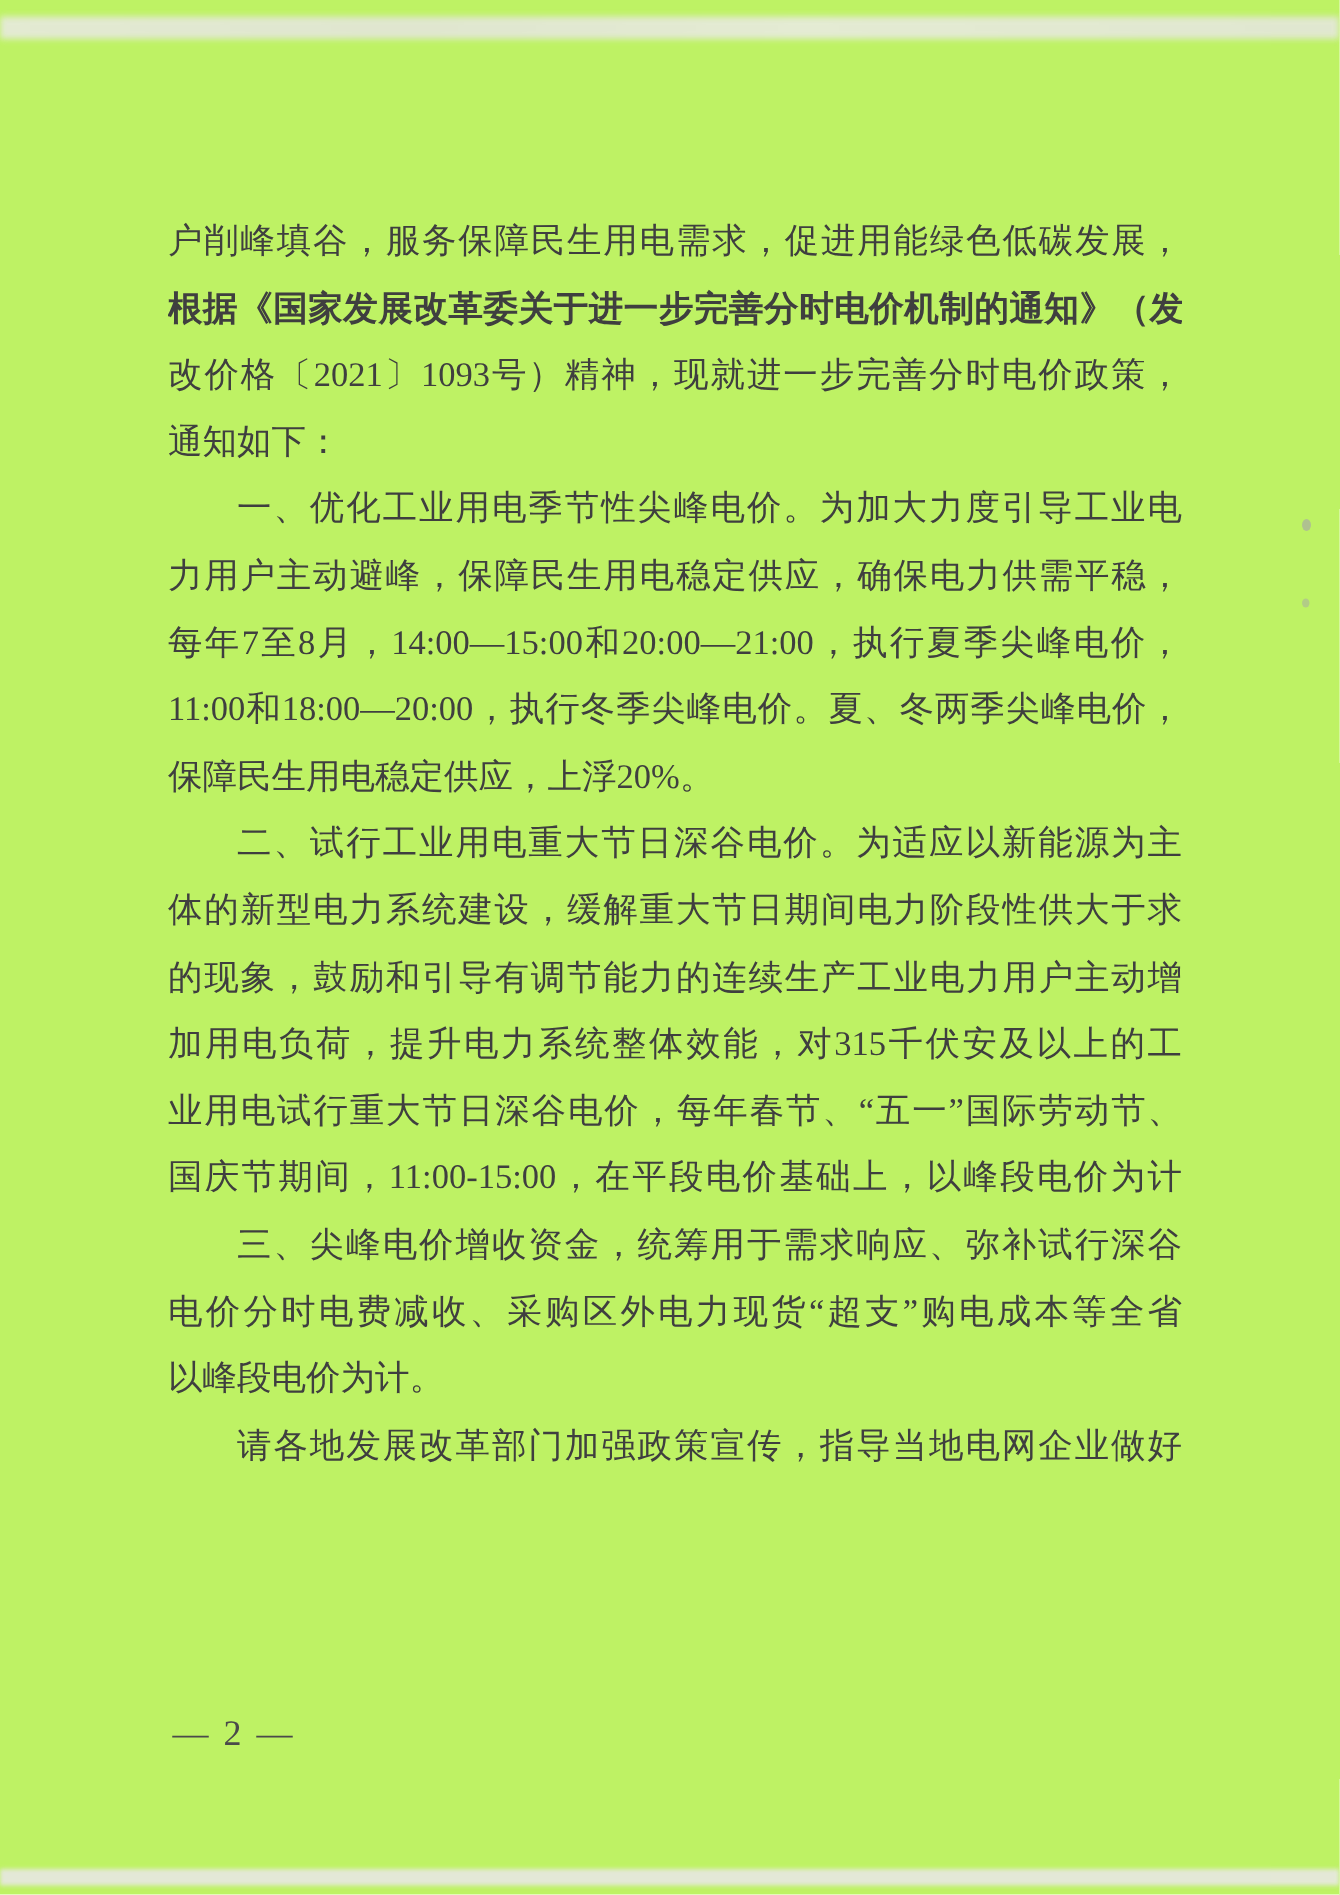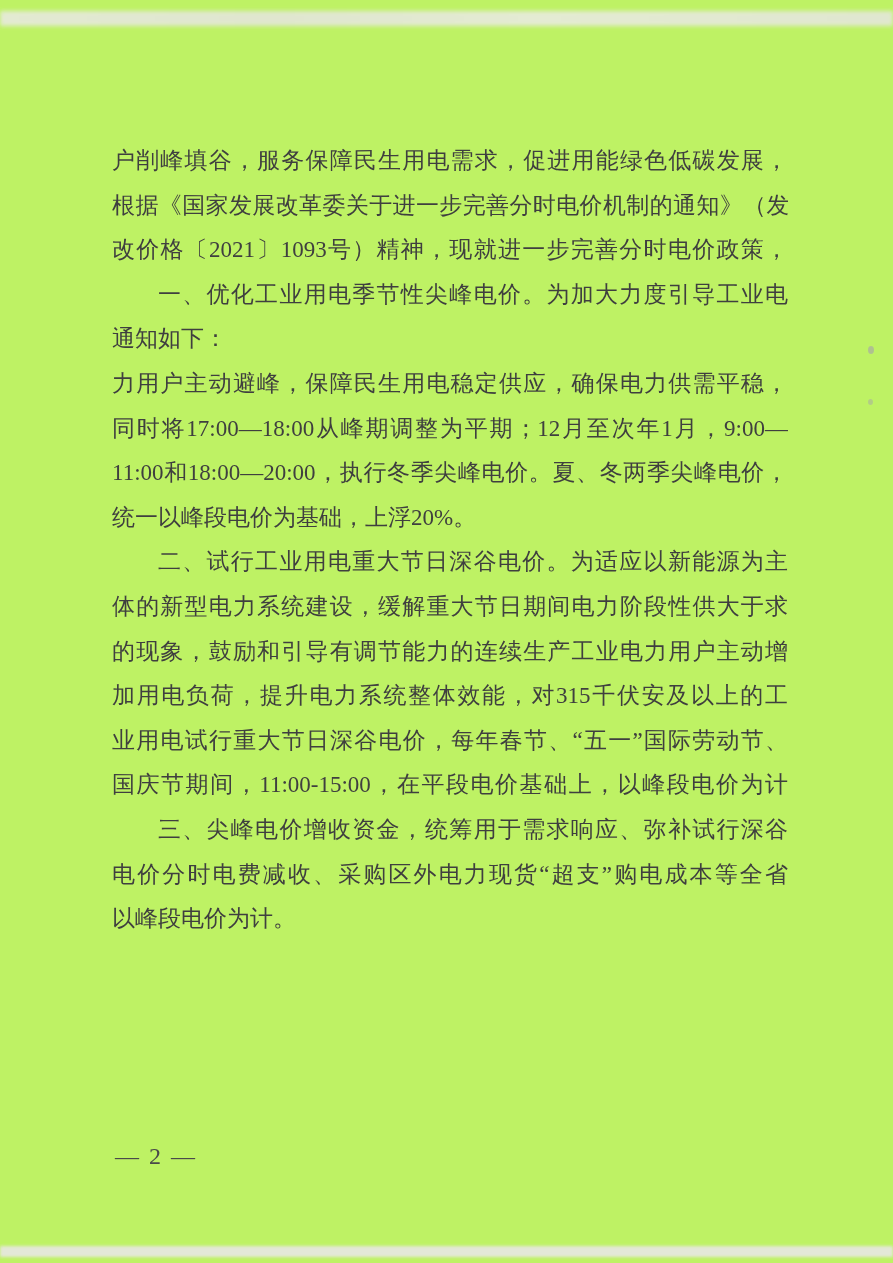--- a/index.html
+++ b/index.html
@@ -42,21 +42,21 @@
     height: 44.6px;
     line-height: 44.6px;
     font-size: 23px;
     text-align: justify;
     text-align-last: justify;
     text-justify: inter-character;
     overflow: hidden;
   }
   .line.indent { padding-left: 46px; }
   .line.short { text-align-last: left; }
-  .line.tight { letter-spacing: -1.5px; }
+  .line.tight { letter-spacing: -1.5px; font-weight: bold; }
 
   .page-number {
     position: absolute;
     left: 115px; top: 1136px;
     height: 40px; line-height: 40px;
     font-size: 24px;
     letter-spacing: 2px;
     color: #4a4a4a;
   }
 </style>
@@ -68,32 +68,33 @@
   <div class="scan-strip-top"></div>
   <div class="scan-strip-bottom"></div>
   <div class="scan-strip-right"></div>
   <div class="speck speck-1"></div>
   <div class="speck speck-2"></div>
 
   <div class="content">
     <div class="line">户削峰填谷，服务保障民生用电需求，促进用能绿色低碳发展，</div>
     <div class="line tight">根据《国家发展改革委关于进一步完善分时电价机制的通知》（发</div>
     <div class="line">改价格〔2021〕1093号）精神，现就进一步完善分时电价政策，</div>
+    <div class="line short">通知如下：</div>
     <div class="line indent">一、优化工业用电季节性尖峰电价。为加大力度引导工业电</div>
-    <div class="line short">通知如下：</div>
     <div class="line">力用户主动避峰，保障民生用电稳定供应，确保电力供需平稳，</div>
-    <div class="line">同时将17:00—18:00从峰期调整为平期；12月至次年1月，9:00—</div>
+    <div class="line">每年7至8月，14:00—15:00和20:00—21:00，执行夏季尖峰电价，</div>
     <div class="line">11:00和18:00—20:00，执行冬季尖峰电价。夏、冬两季尖峰电价，</div>
-    <div class="line short">统一以峰段电价为基础，上浮20%。</div>
+    <div class="line short">保障民生用电稳定供应，上浮20%。</div>
     <div class="line indent">二、试行工业用电重大节日深谷电价。为适应以新能源为主</div>
     <div class="line">体的新型电力系统建设，缓解重大节日期间电力阶段性供大于求</div>
     <div class="line">的现象，鼓励和引导有调节能力的连续生产工业电力用户主动增</div>
     <div class="line">加用电负荷，提升电力系统整体效能，对315千伏安及以上的工</div>
     <div class="line">业用电试行重大节日深谷电价，每年春节、“五一”国际劳动节、</div>
     <div class="line">国庆节期间，11:00-15:00，在平段电价基础上，以峰段电价为计</div>
     <div class="line indent">三、尖峰电价增收资金，统筹用于需求响应、弥补试行深谷</div>
     <div class="line">电价分时电费减收、采购区外电力现货“超支”购电成本等全省</div>
     <div class="line short">以峰段电价为计。</div>
+    <div class="line indent">请各地发展改革部门加强政策宣传，指导当地电网企业做好</div>
   </div>
 
   <div class="page-number">— 2 —</div>
 
 </div>
 
 </body></html>

